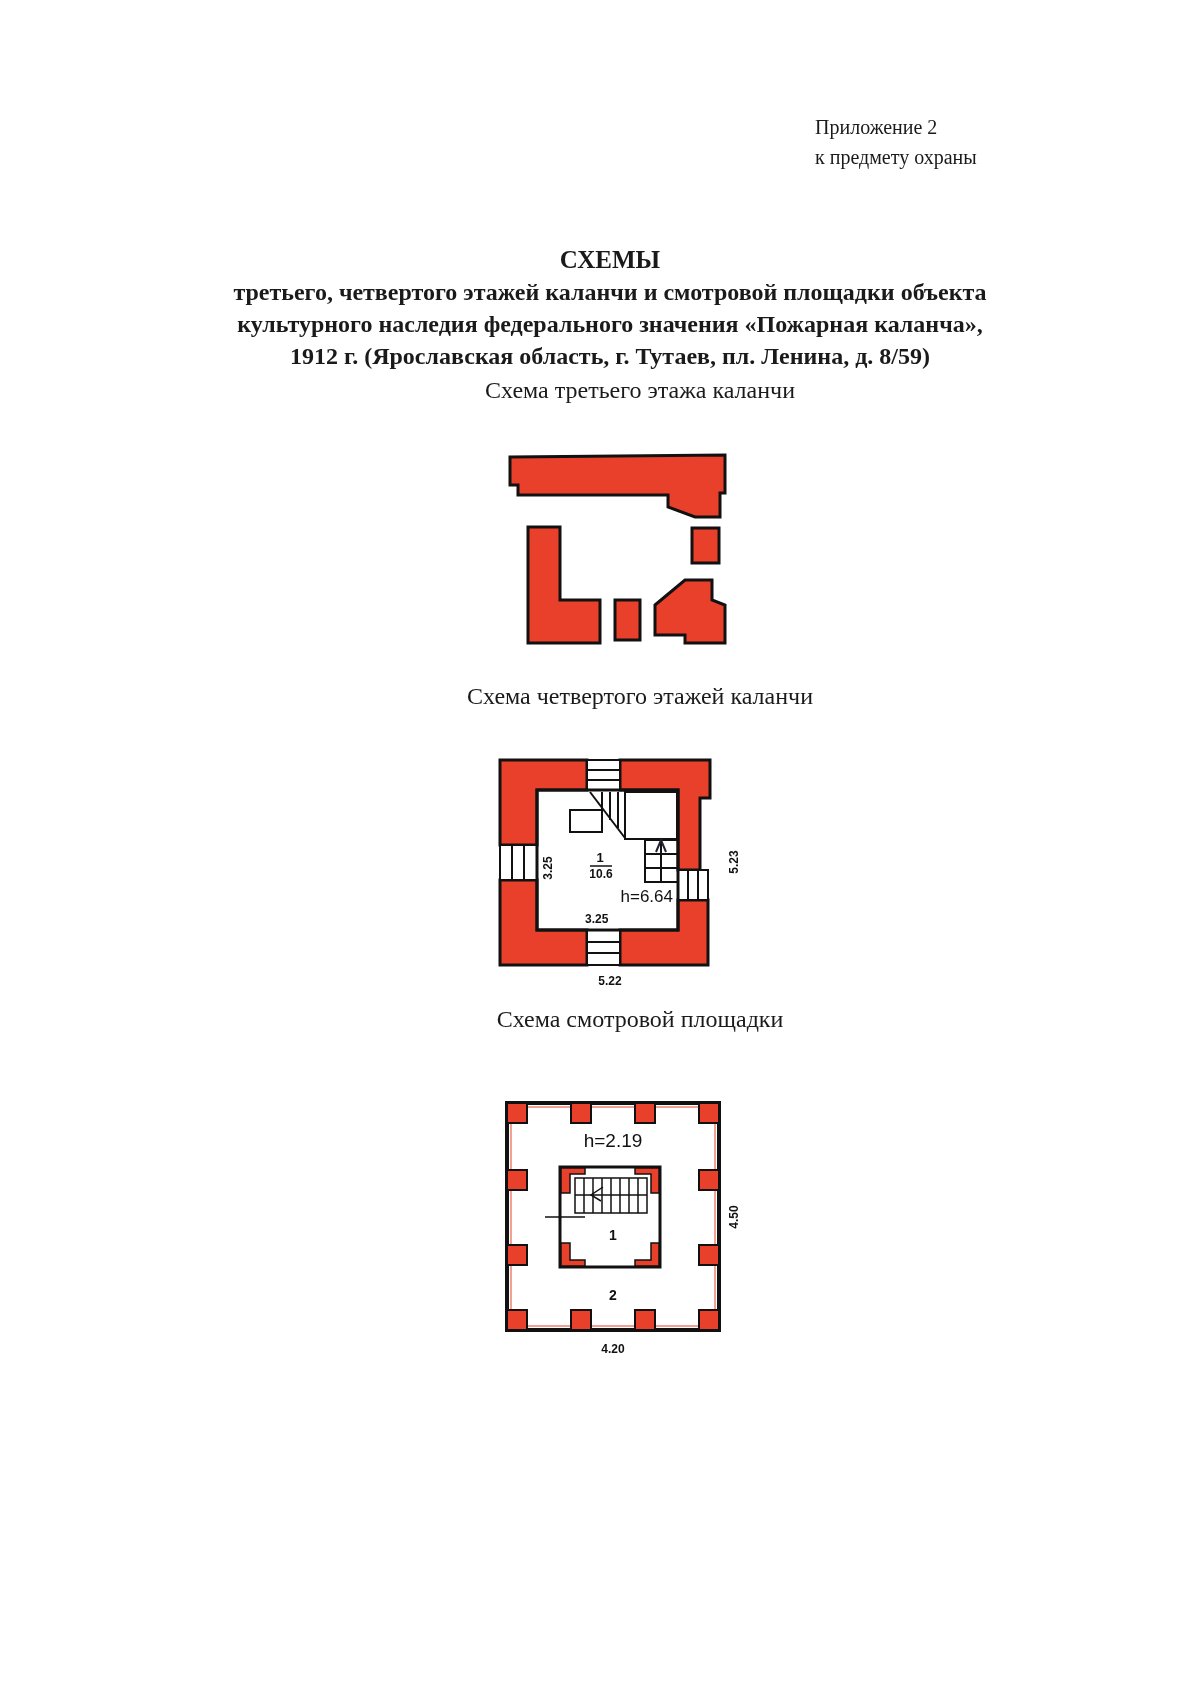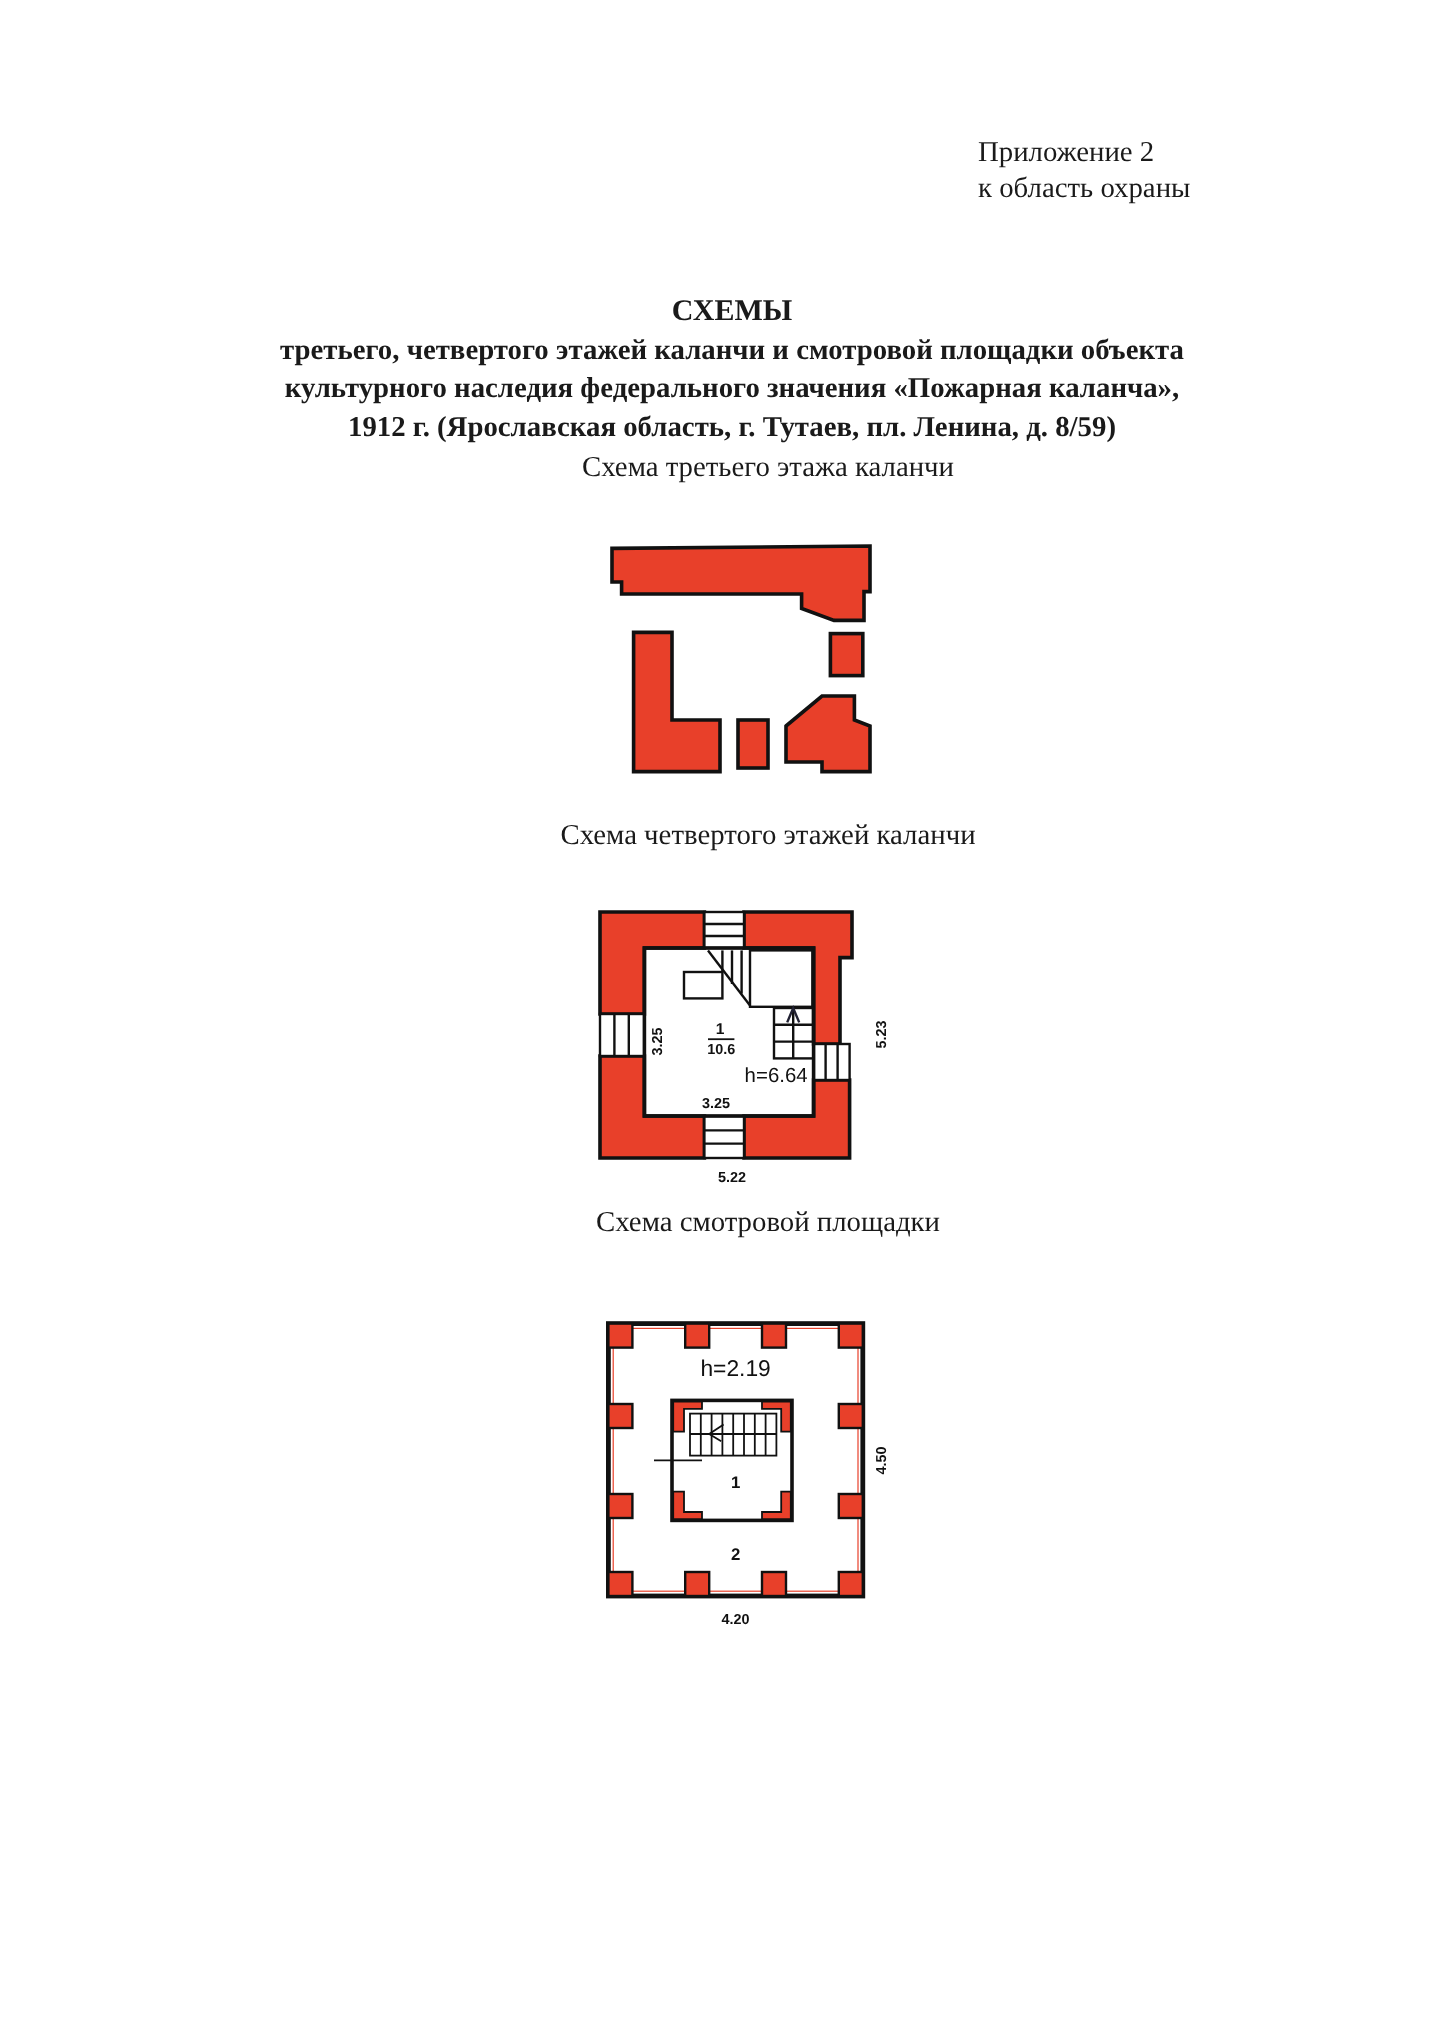--- a/index.html
+++ b/index.html
@@ -1,31 +1,31 @@
 <!DOCTYPE html>
 <html><head>
 <meta charset="utf-8">
 <style>
   html, body { margin: 0; padding: 0; background: #ffffff; }
   body { width: 1200px; height: 1697px; position: relative; overflow: hidden;
          font-family: "Liberation Serif", "DejaVu Serif", serif; color: #1a1a1a; }
   .abs { position: absolute; }
-  .appendix { left: 815px; top: 112px; font-size: 24px; line-height: 30px; }
+  .appendix { left: 815px; top: 112px; font-size: 20px; line-height: 30px; }
   .title-block { left: 0; width: 1220px; top: 244px; text-align: center; font-weight: bold; }
   .title-main { font-size: 25px; line-height: 32px; }
   .title-line { font-size: 24px; line-height: 32px; }
   .caption { left: 0; width: 1200px; text-align: center; font-size: 24px; line-height: 30px; padding-left: 40px; }
   svg text { font-family: "Liberation Sans", "DejaVu Sans", sans-serif; fill: #111; }
 </style>
 </head>
 <body>
 
 <div class="abs appendix">
   <div>Приложение 2</div>
-  <div>к область охраны</div>
+  <div>к предмету охраны</div>
 </div>
 
 <div class="abs title-block">
   <div class="title-main">СХЕМЫ</div>
   <div class="title-line">третьего, четвертого этажей каланчи и смотровой площадки объекта</div>
   <div class="title-line">культурного наследия федерального значения «Пожарная каланча»,</div>
   <div class="title-line">1912 г. (Ярославская область, г. Тутаев, пл. Ленина, д. 8/59)</div>
 </div>
 
 <div class="abs caption" style="top:375px;">Схема третьего этажа каланчи</div>

